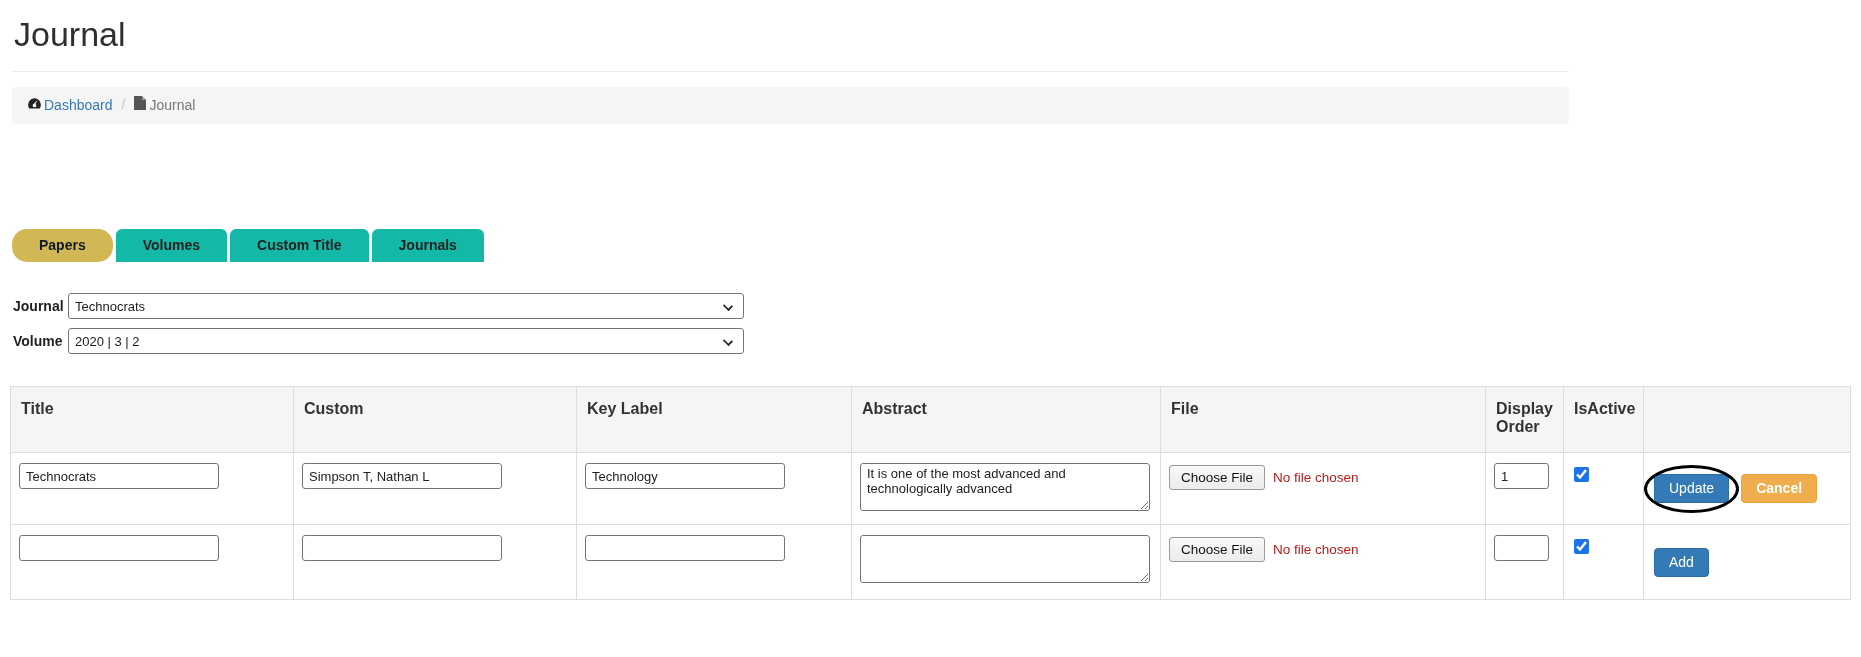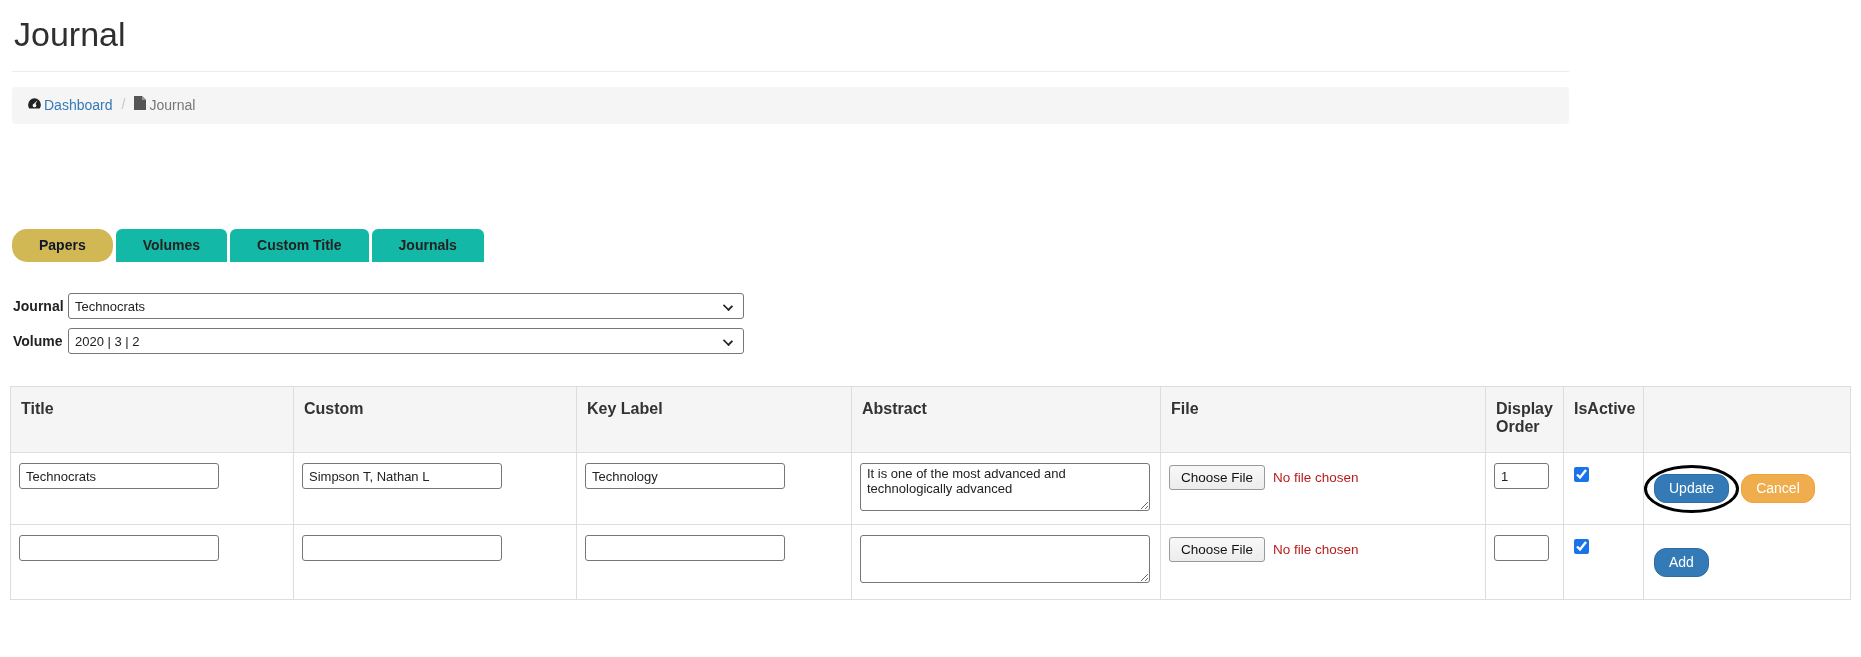--- a/index.html
+++ b/index.html
@@ -84,24 +84,24 @@
     border-radius: 3px; padding: 4px 11px; cursor: pointer;
   }
   .file-status { color: #b91c1c; font-size: 13.5px; }
   .chk {
     width: 15px; height: 15px; accent-color: #1a73e8; margin: 4px 0 0 2px; cursor: pointer;
   }
   .actions-cell { vertical-align: middle !important; }
   .actions { display: flex; align-items: center; gap: 12px; padding-left: 2px; }
   .btn {
     font-family: "Liberation Sans", sans-serif; font-size: 14px; color: #fff;
-    border-radius: 12px; padding: 5px 14px; cursor: pointer; line-height: 17px;
+    border-radius: 4px; padding: 5px 14px; cursor: pointer; line-height: 17px;
   }
   .btn-primary { background: #337ab7; border: 1px solid #2e6da4; }
-  .btn-warning { background: #f0ad4e; border: 1px solid #eea236; }
+  .btn-warning { background: #f0ad4e; border: 1px solid #eea236; font-weight: bold; }
   .update-wrap { position: relative; display: inline-block; }
   .highlight-ellipse {
     position: absolute; left: -10px; right: -10px; top: -9px; bottom: -10px;
     border: 3px solid #000; border-radius: 50%; pointer-events: none;
   }
 </style>
 </head>
 <body>
 
 <div class="page">

